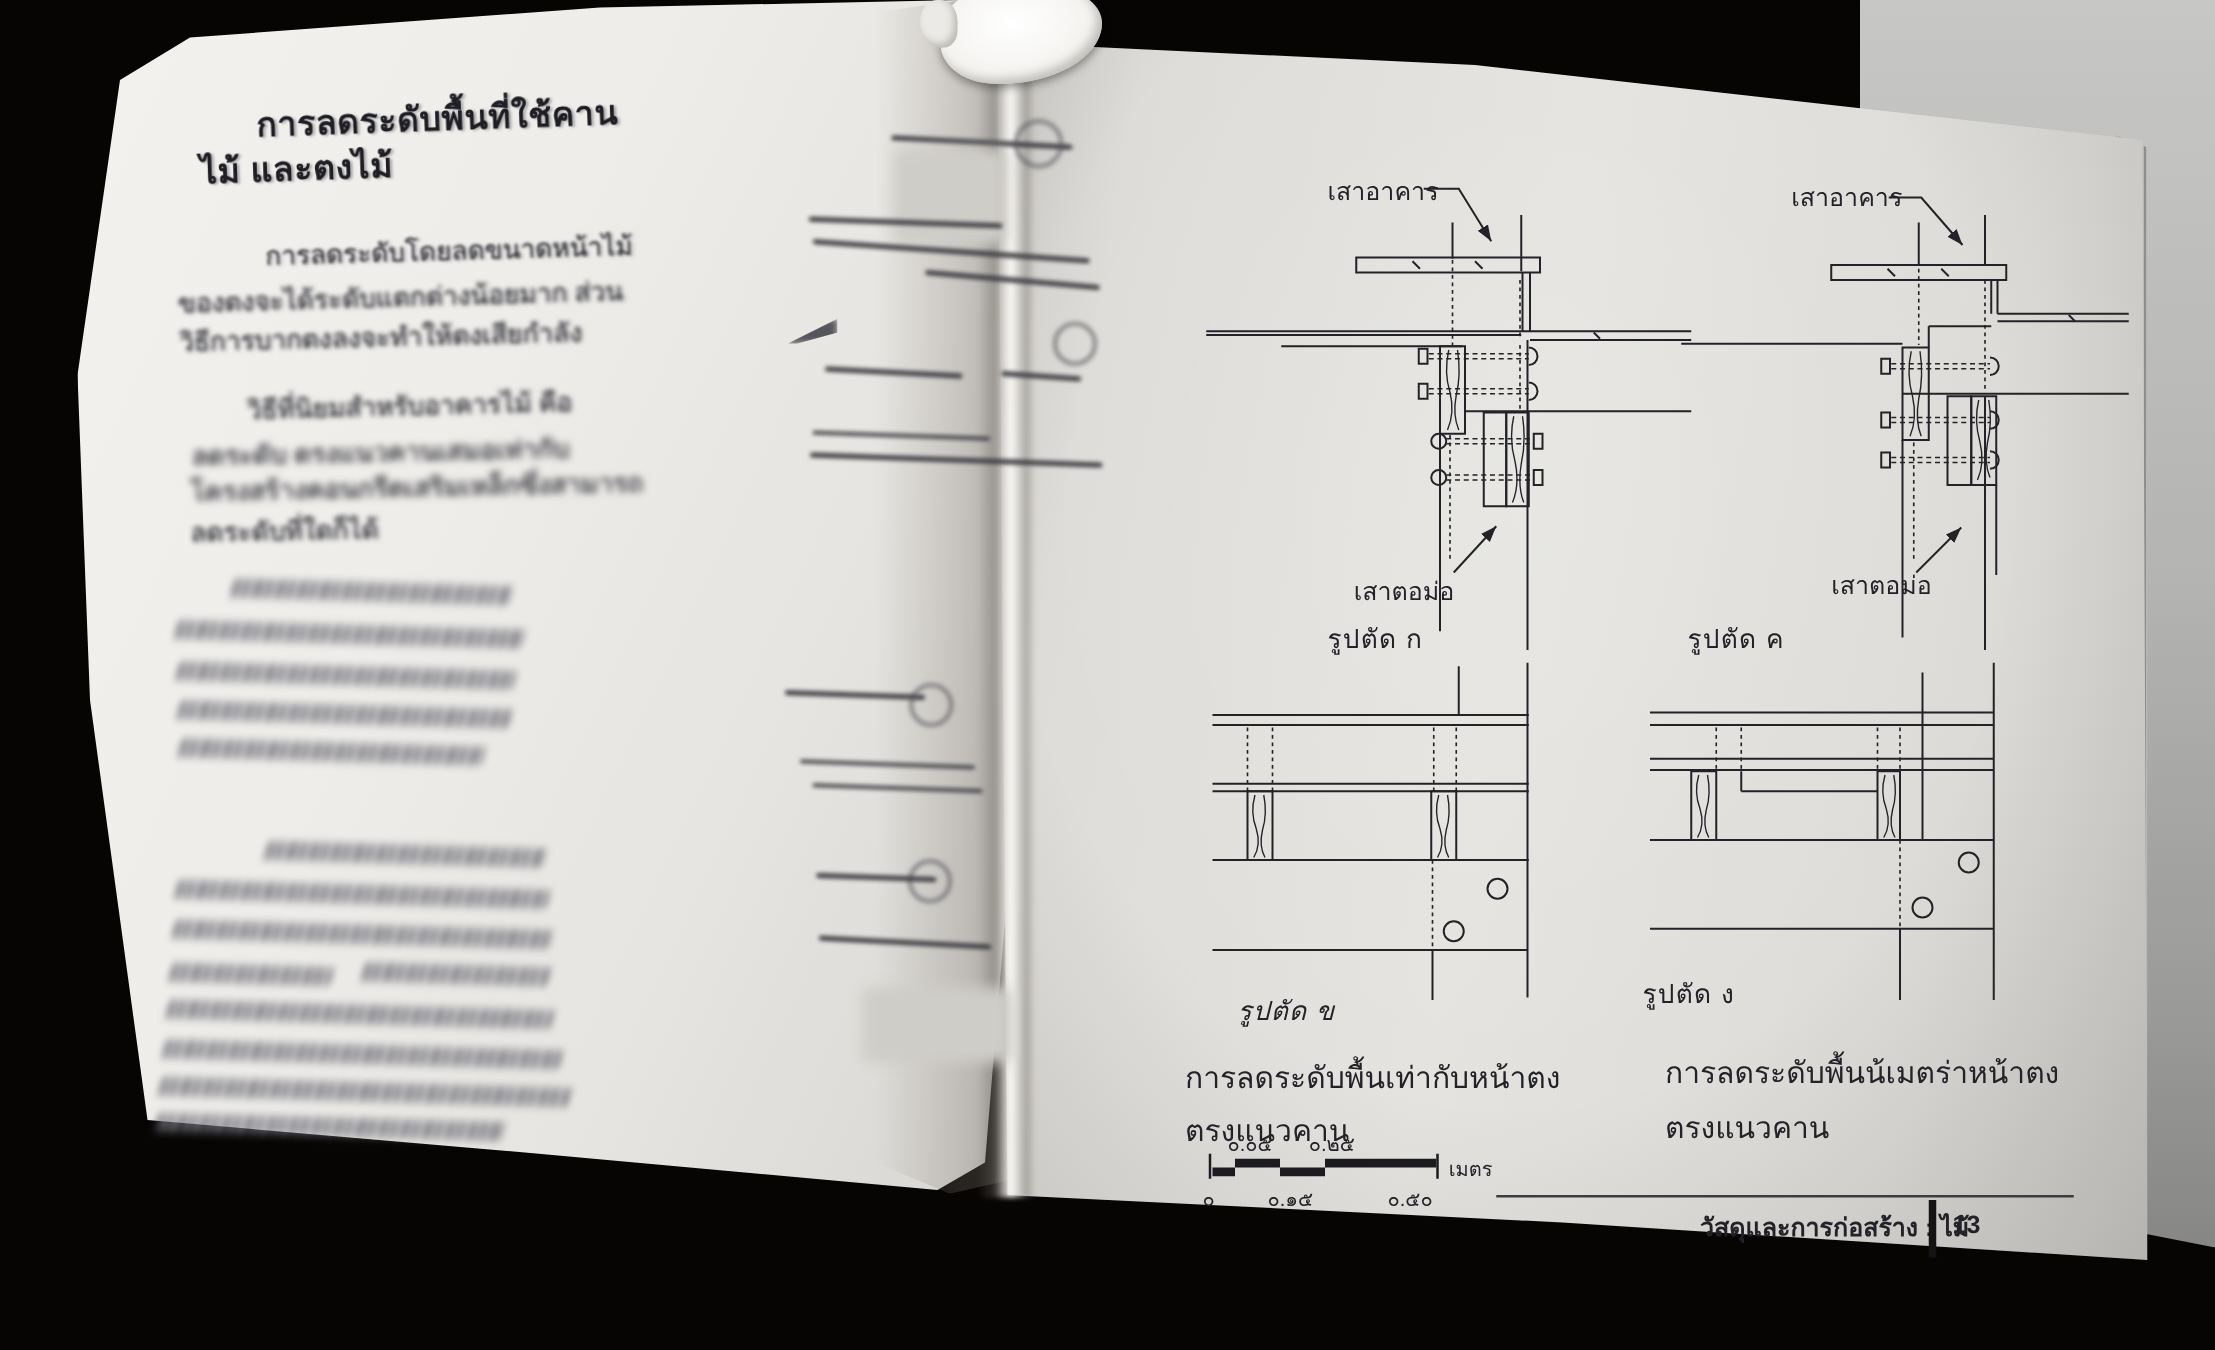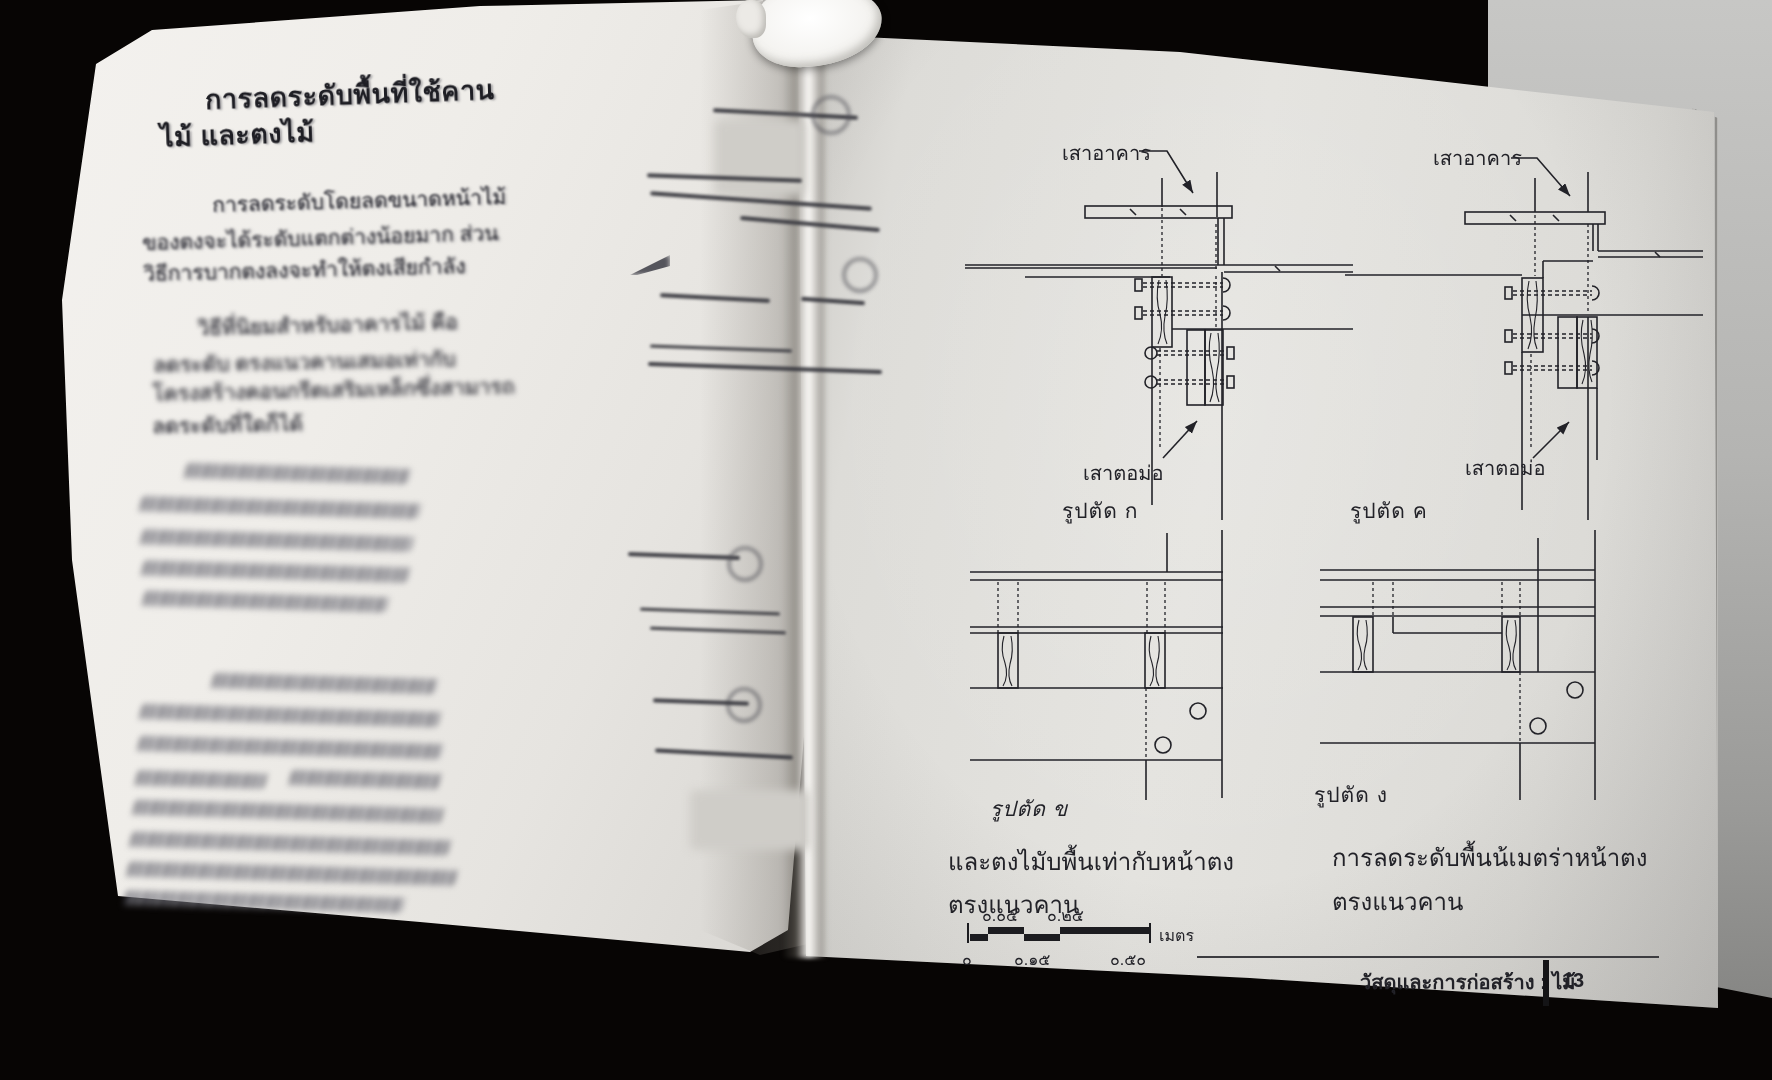--- a/index.html
+++ b/index.html
@@ -279,21 +279,21 @@
       <circle cx="255" cy="160" r="8"></circle>
       <circle cx="218" cy="196" r="8"></circle>
     </g>
   </svg>
 
   <div class="fig-caption" style="left:1062px;top:494px;text-align:right;">รูปตัด ก</div>
   <div class="fig-caption" style="left:1350px;top:494px;">รูปตัด ค</div>
   <div class="fig-caption" style="left:990px;top:792px;font-style:italic;">รูปตัด ข</div>
   <div class="fig-caption" style="left:1314px;top:778px;">รูปตัด ง</div>
 
-  <div class="cap" style="left:948px;top:842px;">และตงไมับพื้นเท่ากับหน้าตง</div>
+  <div class="cap" style="left:948px;top:842px;">การลดระดับพื้นเท่ากับหน้าตง</div>
   <div class="cap" style="left:948px;top:885px;">ตรงแนวคาน</div>
   <div class="cap" style="left:1332px;top:838px;">การลดระดับพื้นน้เมตร่าหน้าตง</div>
   <div class="cap" style="left:1332px;top:882px;">ตรงแนวคาน</div>
 
   <div class="abs" style="left:952px;top:903px;width:270px;height:64px;">
     <div class="sb-label" style="left:30px;top:0;">๐.๐๕</div>
     <div class="sb-label" style="left:95px;top:0;">๐.๒๕</div>
     <div class="sb-tick" style="left:15px;top:20px;height:20px;"></div>
     <div class="sb-seg" style="left:18px;top:31px;width:18px;"></div>
     <div class="sb-seg" style="left:36px;top:24px;width:36px;"></div>

